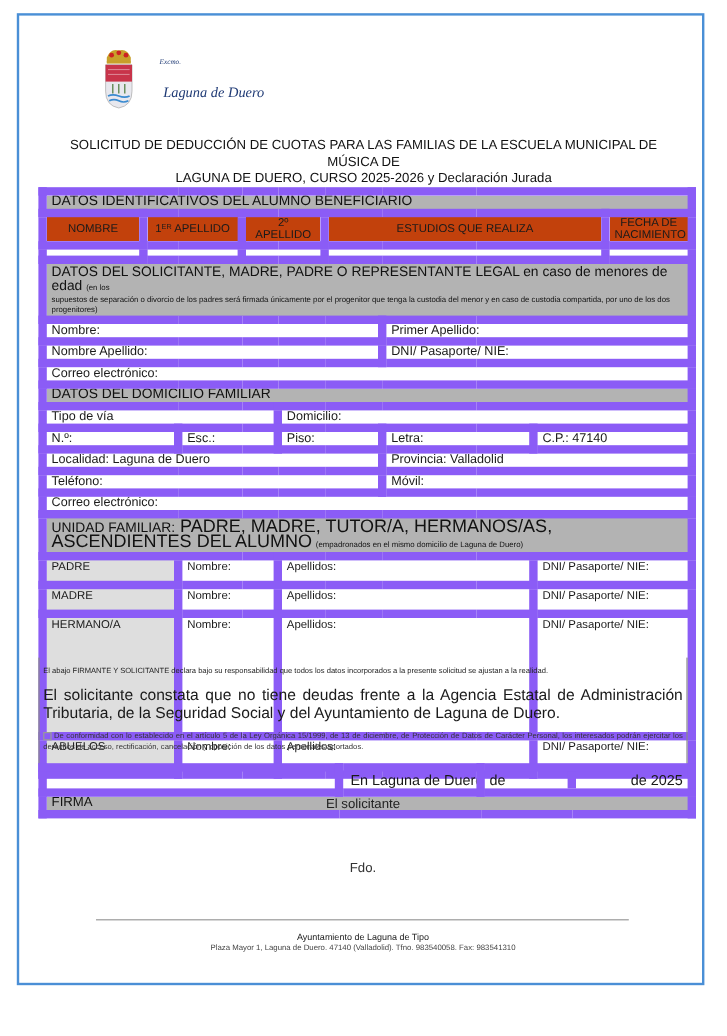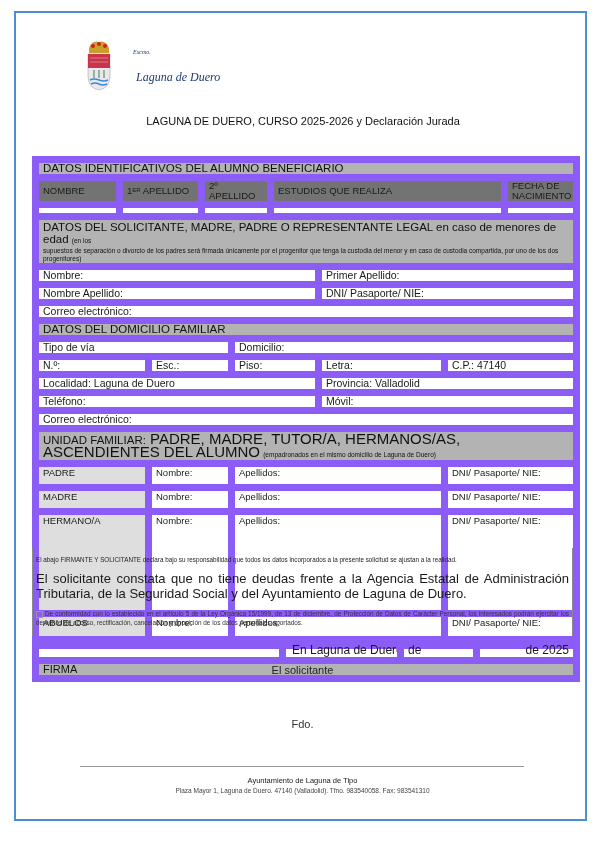--- a/index.html
+++ b/index.html
@@ -11,21 +11,21 @@
   .logo-big { position: absolute; left: 34px; top: 14px; font-family: "Liberation Serif", serif; font-style: italic; font-size: 17px; color: #1f3a75; letter-spacing: 0.2px; }
   .logo-sub { position: absolute; left: 52px; top: 32px; font-family: "Liberation Serif", serif; font-style: italic; font-size: 12px; color: #1f3a75; }
 
   .title { position: absolute; left: 36px; top: 114px; width: 534px; text-align: center; font-size: 11px; line-height: 14px; color: #111; }
 
   table.form { position: absolute; left: 32px; width: 541px; border-collapse: collapse; table-layout: fixed; font-size: 10.5px; }
   table.form td { border: 7px solid #8b5cf6; padding: 0 4px; line-height: 11px; vertical-align: top; overflow: hidden; white-space: nowrap; }
   .sec { background: #b3b3b3; font-size: 11.5px; font-weight: normal; color: #111; }
   .sec .small { font-size: 6.5px; }
   .sec .note { font-size: 6.5px; line-height: 8px; white-space: normal; display: block; }
-  .subhead { background: #737373; text-align: left; font-size: 9.5px; vertical-align: middle !important; line-height: 10px !important; white-space: normal !important; }
+  .subhead { background: #c2410c; text-align: center; font-size: 9.5px; vertical-align: middle !important; line-height: 10px !important; white-space: normal !important; }
   .gray { background: #dedede; }
   .plain { font-size: 10.5px; }
   .fam td { font-size: 9.5px; padding-top: 3px; }
   .sup { font-size: 6px; vertical-align: top; position: relative; top: -1px; }
 
   .decl-small { position: absolute; left: 36px; top: 556px; width: 540px; font-size: 6.3px; color: #222; }
   .decl-big { position: absolute; left: 36px; top: 571px; width: 533px; font-size: 13px; line-height: 15px; text-align: justify; color: #1a1a1a; }
   .decl-lopd { position: absolute; left: 36px; top: 610px; width: 533px; font-size: 6.4px; line-height: 8.5px; text-align: justify; color: #333; }
   .box { display: inline-block; width: 5px; height: 5px; border: 0.5px solid #999; margin-right: 2px; vertical-align: middle; }
   .frame-lines { position: absolute; left: 32px; top: 548px; width: 541px; height: 89px; border-left: 1px solid #8a8a8a; border-right: 1px solid #8a8a8a; box-sizing: border-box; }
@@ -56,20 +56,21 @@
     <path d="M7 46 Q11 44 15 46 Q19 48 23 46" stroke="#3a8bd0" stroke-width="1.4" fill="none"></path>
     <line x1="10" y1="32" x2="10" y2="40" stroke="#4a7a3a" stroke-width="1"></line>
     <line x1="15" y1="32" x2="15" y2="40" stroke="#4a7a3a" stroke-width="1"></line>
     <line x1="20" y1="32" x2="20" y2="40" stroke="#4a7a3a" stroke-width="1"></line>
   </svg>
   <span class="logo-small">Excmo.</span>
   <span class="logo-sub">Laguna de Duero</span>
 </div>
 
 <div class="title">
+  <div>SOLICITUD DE DEDUCCIÓN DE CUOTAS PARA LAS FAMILIAS DE LA ESCUELA MUNICIPAL DE MÚSICA DE</div>
   <div>LAGUNA DE DUERO, CURSO 2025-2026 y Declaración Jurada</div>
 </div>
 
 <table class="form" style="top:156px;">
   <colgroup>
     <col style="width:84px">
       <col style="width:29px">
       <col style="width:53px">
       <col style="width:30px">
       <col style="width:39px">

